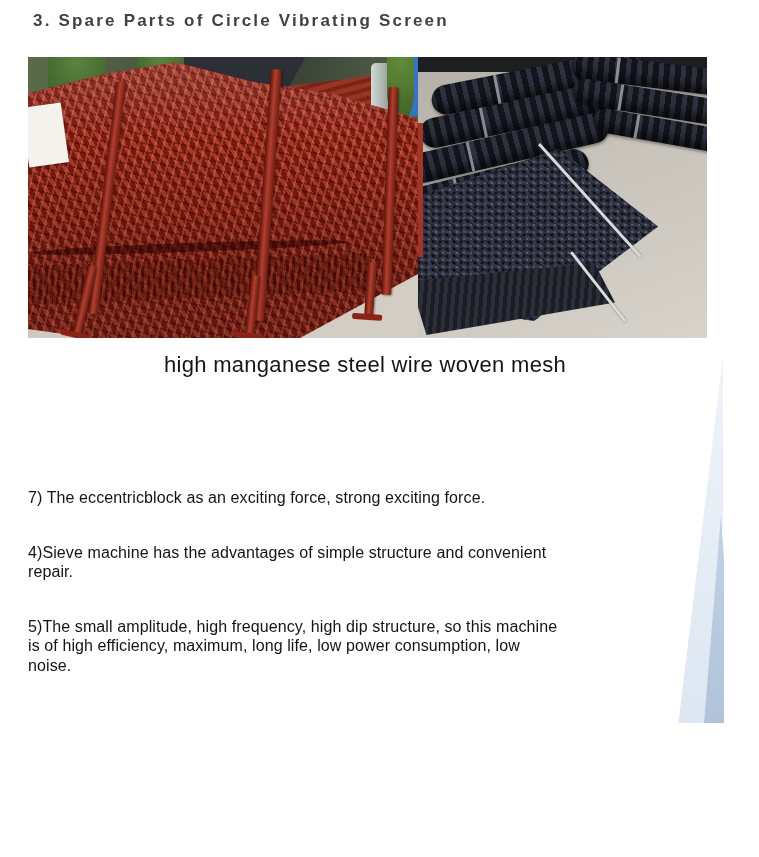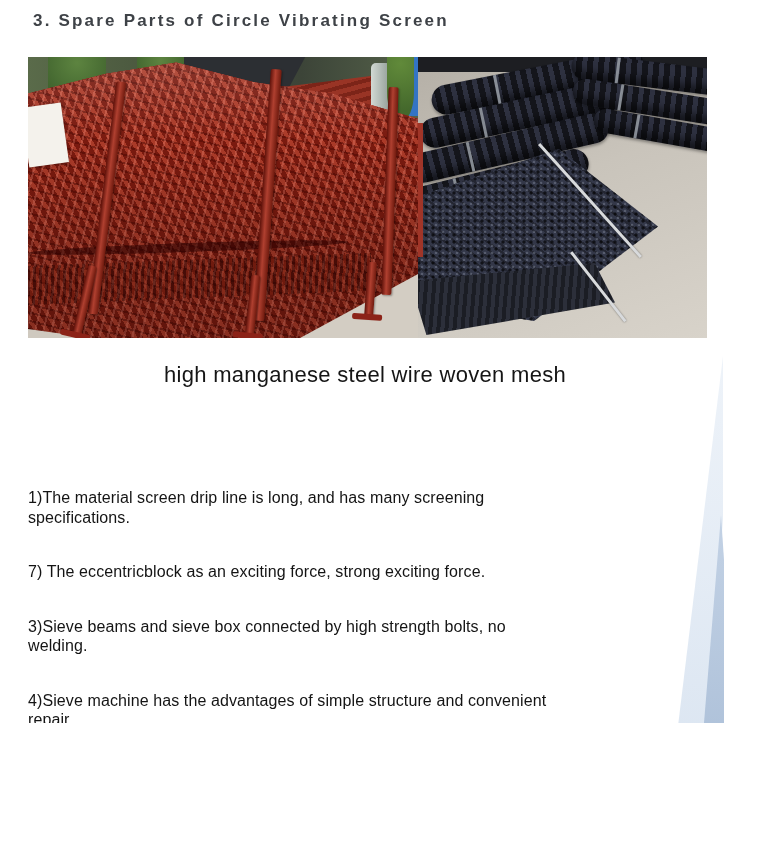--- a/index.html
+++ b/index.html
@@ -8,21 +8,21 @@
     font-family:"Liberation Sans","DejaVu Sans",sans-serif;color:#141414;
   }
   
   .sec-heading{
     position:absolute;left:33px;margin:0;font-size:17px;font-weight:bold;
     letter-spacing:2.2px;color:#3e4247;line-height:22px;white-space:nowrap;
   }
   .h3pos{top:10px;}
   .h4pos{top:437px;left:28px;}
   .caption{
-    position:absolute;left:0;top:361px;width:730px;text-align:center;margin:0;
+    position:absolute;left:0;top:351px;width:730px;text-align:center;margin:0;
     font-size:22px;letter-spacing:0.3px;color:#151515;line-height:27px;
   }
   .features{position:absolute;left:28px;top:488px;width:700px;}
   .features p{
     margin:0 0 35px 0;font-size:16px;line-height:19.5px;color:#141414;
     white-space:pre-line;letter-spacing:0.1px;
   }
   
   .photos{position:absolute;left:28px;top:57px;width:679px;height:281px;display:flex;}
   .photo{position:relative;overflow:hidden;flex:none;}
@@ -159,27 +159,26 @@
       <div class="rp-strap rp-st1"></div>
       <div class="rp-strap rp-st2"></div>
       <div class="rp-red-sliver"></div>
     </div>
   </div>
 
   <p class="caption">high manganese steel wire woven mesh</p>
 
 
   <div class="features">
-    <p>1)The material screen drip line is long, and has many screening
-specifications.</p>
     <p>7) The eccentricblock as an exciting force, strong exciting force.</p>
-    <p>3)Sieve beams and sieve box connected by high strength bolts, no
-welding.</p>
     <p>4)Sieve machine has the advantages of simple structure and convenient
 repair.</p>
+    <p>5)The small amplitude, high frequency, high dip structure, so this  machine
+is of high efficiency, maximum, long life, low power consumption,  low
+noise.</p>
   </div>
 
   <svg class="wedge" viewBox="0 0 759 857" xmlns="http://www.w3.org/2000/svg">
     <defs>
       <linearGradient id="wlight" x1="0" y1="0" x2="0" y2="1">
         <stop offset="0" stop-color="#eef3f9"></stop>
         <stop offset="1" stop-color="#d8e3f0"></stop>
       </linearGradient>
       <linearGradient id="wdark" x1="0" y1="0" x2="0" y2="1">
         <stop offset="0" stop-color="#c3d2e5"></stop>

